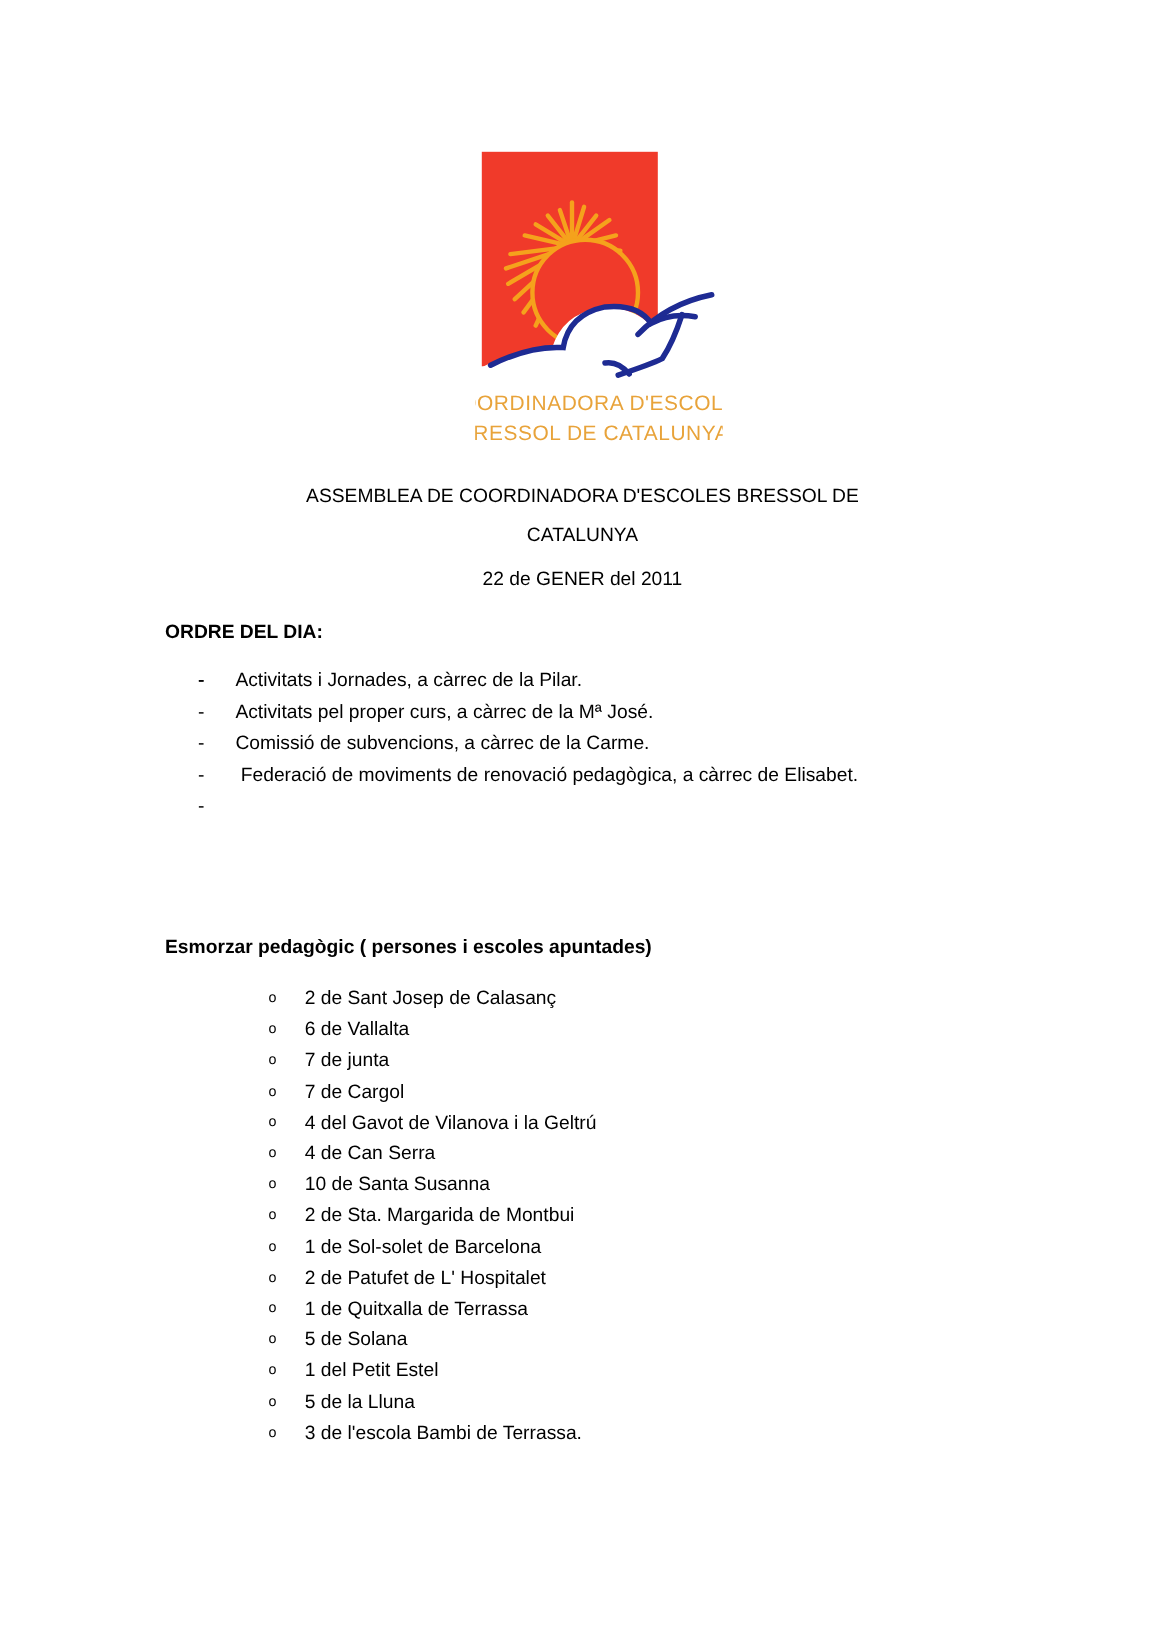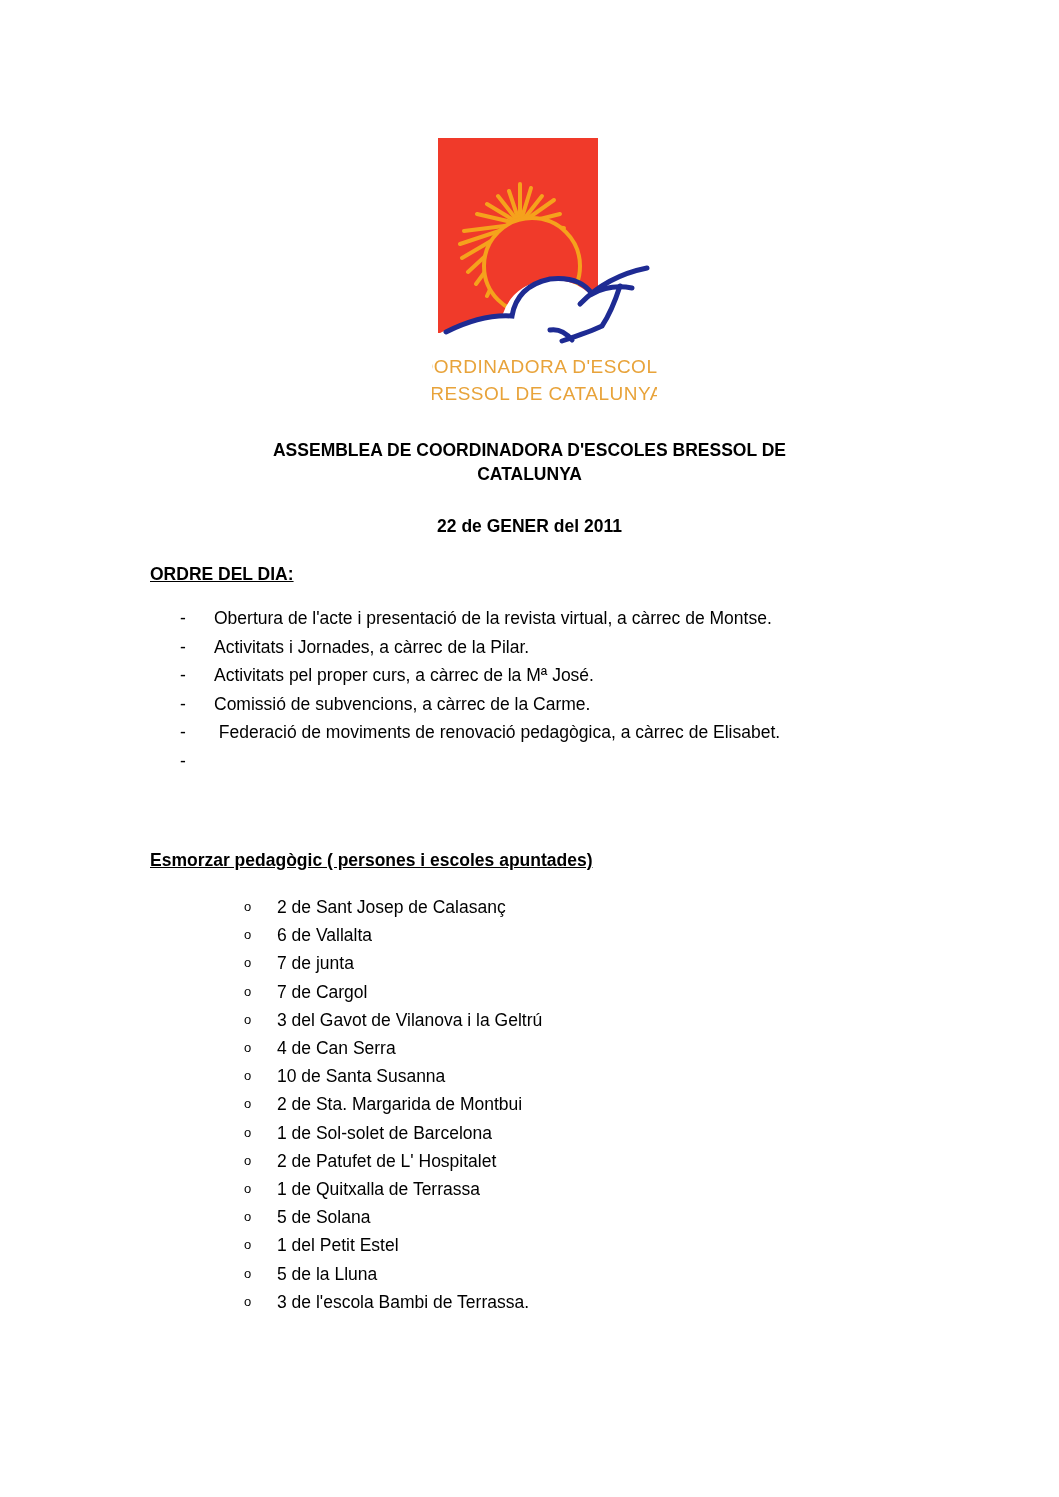--- a/index.html
+++ b/index.html
@@ -1,24 +1,24 @@
 <!DOCTYPE html>
 <html><head>
 <meta charset="utf-8">
 <style>
   html, body { margin: 0; padding: 0; background: #ffffff; }
   body { width: 1059px; height: 1497px; position: relative; overflow: hidden;
          font-family: "Liberation Sans", sans-serif; color: #000; }
   .logo { position: absolute; left: 432px; top: 136px; width: 225px; height: 270px; }
   .title { position: absolute; left: 0; width: 1059px; text-align: center;
-           font-weight: bold; font-size: 17.5px; }
+           font-weight: normal; font-size: 17.5px; }
   .t1 { top: 440px; }
-  .t2 { top: 464px; }
+  .t2 { top: 476px; }
   .date { top: 516px; }
-  .heading { position: absolute; font-weight: bold; font-size: 17.5px; text-decoration: underline; }
+  .heading { position: absolute; font-weight: bold; font-size: 17.5px; }
   .h-ordre { left: 150px; top: 564px; }
   .h-esm { left: 150px; top: 822px; margin-top: 28px; }
   .agenda { position: absolute; left: 180px; top: 604px; width: 760px; margin: 0; padding: 0; list-style: none; }
   .agenda li { position: relative; padding-left: 34px; font-size: 17.5px; line-height: 28.5px; }
   .agenda li .dash { position: absolute; left: 0; top: 0; }
   .att { position: absolute; left: 244px; top: 893px; margin: 0; padding: 0; list-style: none; }
   .att li { position: relative; padding-left: 33px; font-size: 17.5px; line-height: 28.2px; }
   .att li .bullet { position: absolute; left: 0; top: 0; font-size: 13px; }
 </style>
 </head>
@@ -63,36 +63,36 @@
   </svg>
 </div>
 
 <div class="title t1">ASSEMBLEA  DE COORDINADORA D'ESCOLES BRESSOL DE</div>
 <div class="title t2">CATALUNYA</div>
 <div class="title date">22 de GENER del 2011</div>
 
 <div class="heading h-ordre">ORDRE DEL DIA:</div>
 
 <ul class="agenda">
-  <li><span class="dash">-</span><span>Obertura de l'acte i  presentació de la revista virtual, a càrrec de Montse.</span></li>
+  <li><span class="dash">-</span></li>
   <li><span class="dash">-</span><span>Activitats i  Jornades, a càrrec de la Pilar.</span></li>
   <li><span class="dash">-</span><span>Activitats pel proper curs, a càrrec de la Mª José.</span></li>
   <li><span class="dash">-</span><span>Comissió de subvencions, a càrrec de la Carme.</span></li>
   <li><span class="dash">-</span><span style="white-space:pre"> Federació de moviments de renovació pedagògica, a càrrec de Elisabet.</span></li>
   <li style="width:700px"><span class="dash">-</span></li>
 </ul>
 
 <div class="heading h-esm">Esmorzar  pedagògic ( persones i escoles apuntades)</div>
 
 <ul class="att">
   <li><span class="bullet">o</span><span>2 de Sant Josep de Calasanç</span></li>
   <li><span class="bullet">o</span><span>6 de Vallalta</span></li>
   <li><span class="bullet">o</span><span>7 de junta</span></li>
   <li><span class="bullet">o</span><span>7 de Cargol</span></li>
-  <li><span class="bullet">o</span><span>3 del Gavot de Vilanova i la Geltrú</span></li>
+  <li><span class="bullet">o</span><span>4 del Gavot de Vilanova i la Geltrú</span></li>
   <li><span class="bullet">o</span><span>4 de Can Serra</span></li>
   <li><span class="bullet">o</span><span>10 de Santa Susanna</span></li>
   <li><span class="bullet">o</span><span>2 de Sta. Margarida de Montbui</span></li>
   <li><span class="bullet">o</span><span>1 de Sol-solet de Barcelona</span></li>
   <li><span class="bullet">o</span><span>2 de Patufet de L' Hospitalet</span></li>
   <li><span class="bullet">o</span><span>1 de Quitxalla de Terrassa</span></li>
   <li><span class="bullet">o</span><span>5 de Solana</span></li>
   <li><span class="bullet">o</span><span>1 del Petit Estel</span></li>
   <li><span class="bullet">o</span><span>5 de la Lluna</span></li>
   <li><span class="bullet">o</span><span>3 de l'escola Bambi de Terrassa.</span></li>

